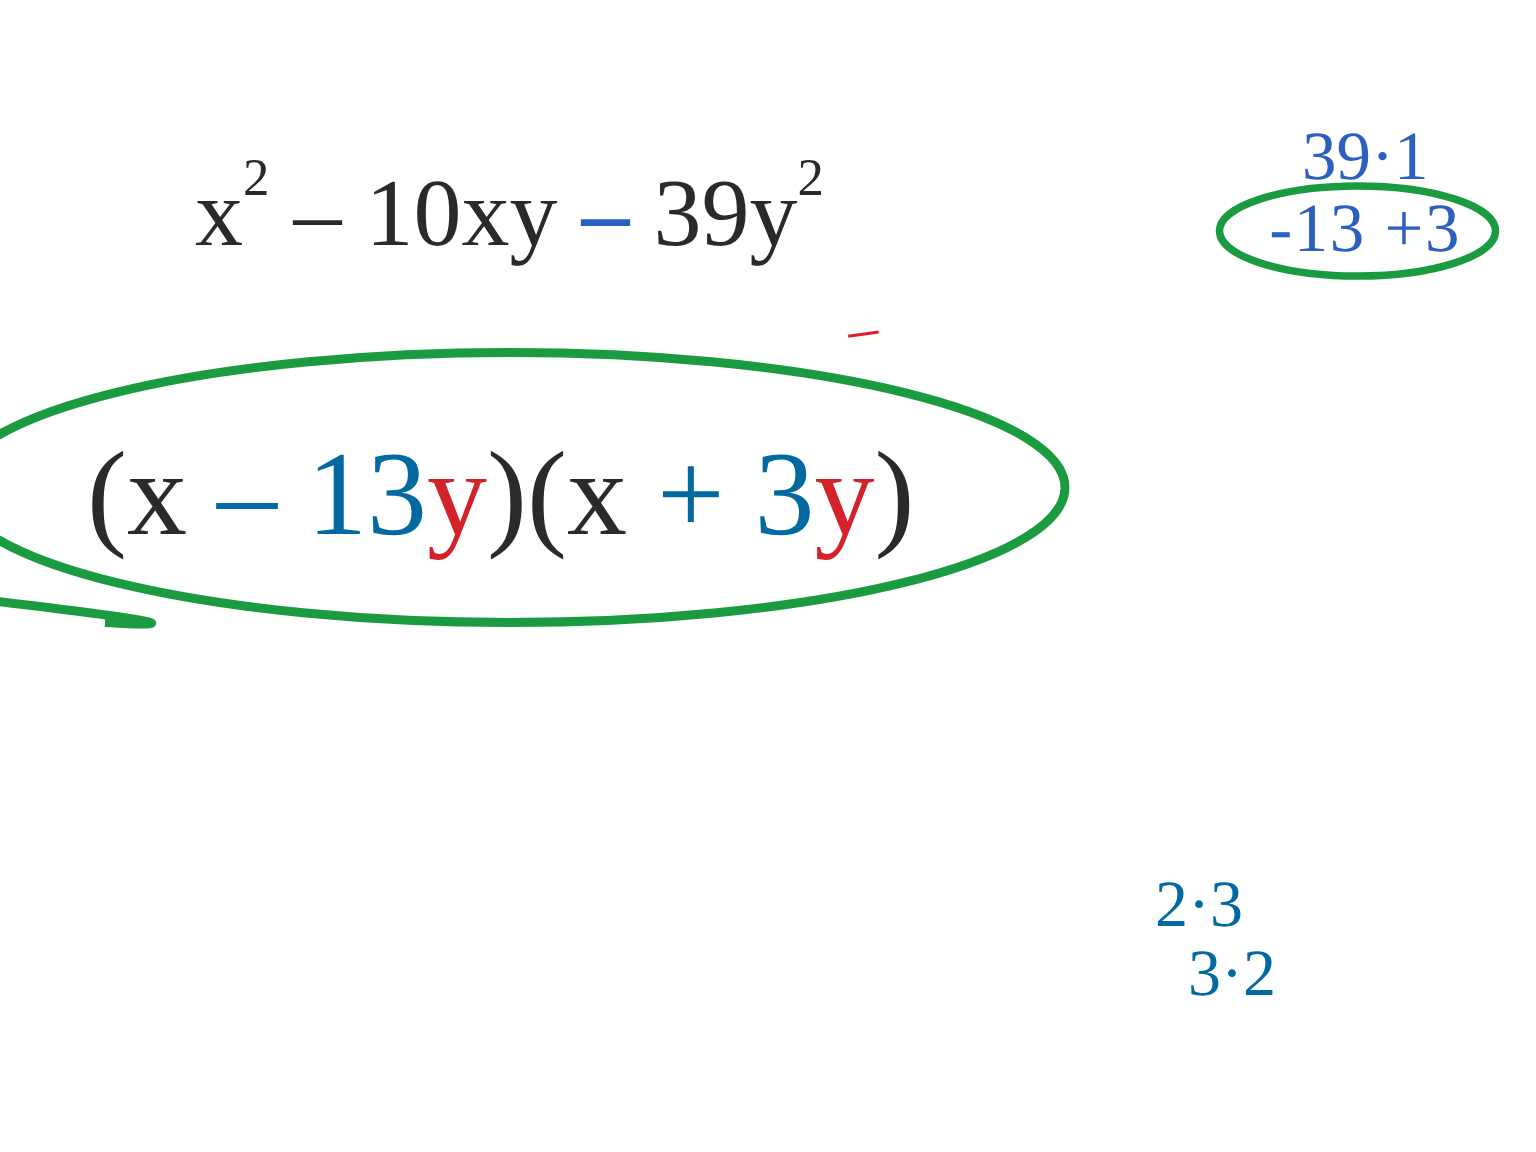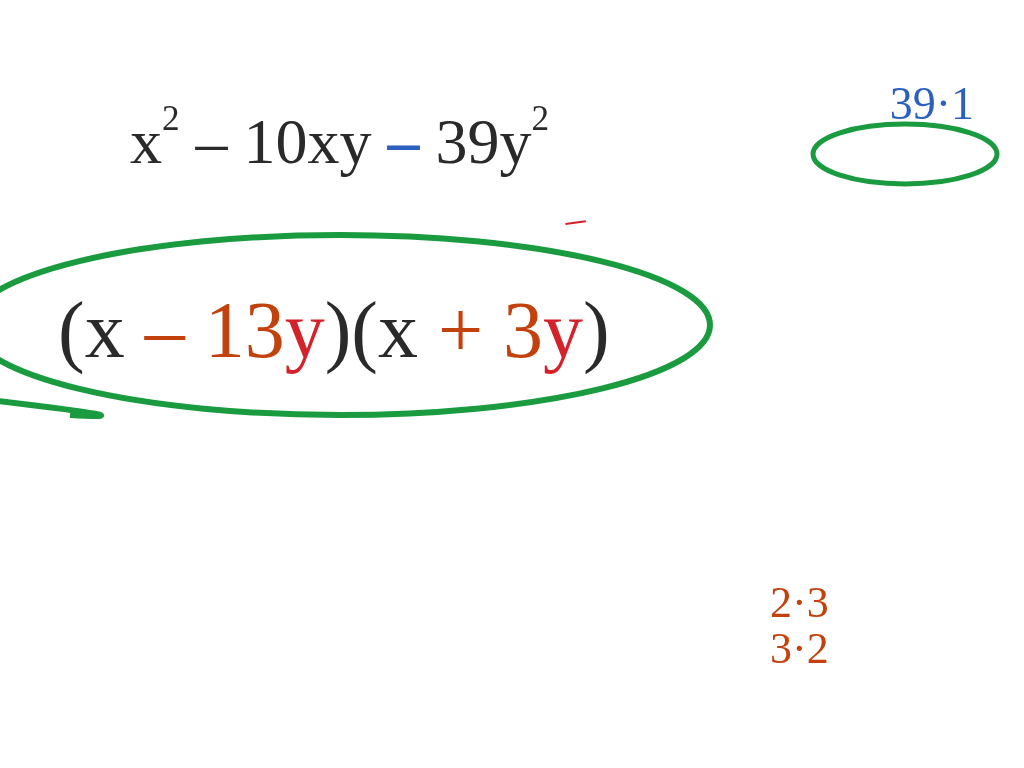--- a/index.html
+++ b/index.html
@@ -1,54 +1,55 @@
 <!DOCTYPE html>
 <html><head>
 <meta charset="utf-8">
 <style>
 html,body{margin:0;padding:0;width:1024px;height:768px;background:#fff;overflow:hidden;font-family:'Comic Sans MS','Segoe Script',cursive}
 .canvas{position:relative;width:1024px;height:768px}
 .hw{position:absolute;white-space:nowrap;font-weight:400}
 .black{color:#2a2a2a}
 .blue{color:#2b5fc0}
-.green{color:#c2410c}
+.green{color:#0369a1}
 .red{color:#d4222a}
 sup{font-size:.55em;vertical-align:super;position:relative;top:-0.3em}
 
 svg{position:absolute;overflow:visible}
 </style>
 </head>
 <body>
 
 <div class="canvas">
 
   <div class="hw" style="left:130px;top:105px;font-size:64px">
     <span class="black">x</span><sup class="black">2</sup>
     <span class="black">– 10xy</span>
     <span class="blue" style="font-weight:bold">– </span><span class="black">39y</span><sup class="black">2</sup>
   </div>
 
   <div class="hw red" style="left:565px;top:195px;font-size:40px;transform:rotate(-8deg)">–</div>
 
   <div class="hw blue" style="right:50px;top:80px;font-size:46px;line-height:1.05;text-align:center">
     <div>39·1</div>
+    <div style="letter-spacing:1px">-13 +3</div>
   </div>
 
   <svg style="left:808px;top:118px" width="195" height="72">
     <ellipse cx="97" cy="36" rx="92" ry="30" fill="none" stroke="#1a9b3f" stroke-width="5"></ellipse>
   </svg>
 
   <div class="hw" style="left:58px;top:285px;font-size:80px">
     <span class="black">(x </span><span class="green">– 13</span><span class="red">y</span><span class="black">)(x </span><span class="green">+ 3</span><span class="red">y</span><span class="black">)</span>
   </div>
 
   <svg style="left:-40px;top:215px" width="780" height="220">
     <ellipse cx="380" cy="110" rx="370" ry="90" fill="none" stroke="#1a9b3f" stroke-width="6"></ellipse>
     <path d="M30,185 Q200,205 110,200" fill="none" stroke="#1a9b3f" stroke-width="6"></path>
   </svg>
 
 
   <div class="hw green" style="left:770px;top:580px;font-size:44px;line-height:1.05">
     <div>2·3</div>
-    <div style="">3·2</div>
+    <div style="margin-left:22px">3·2</div>
   </div>
 
 </div>
 
 </body></html>

